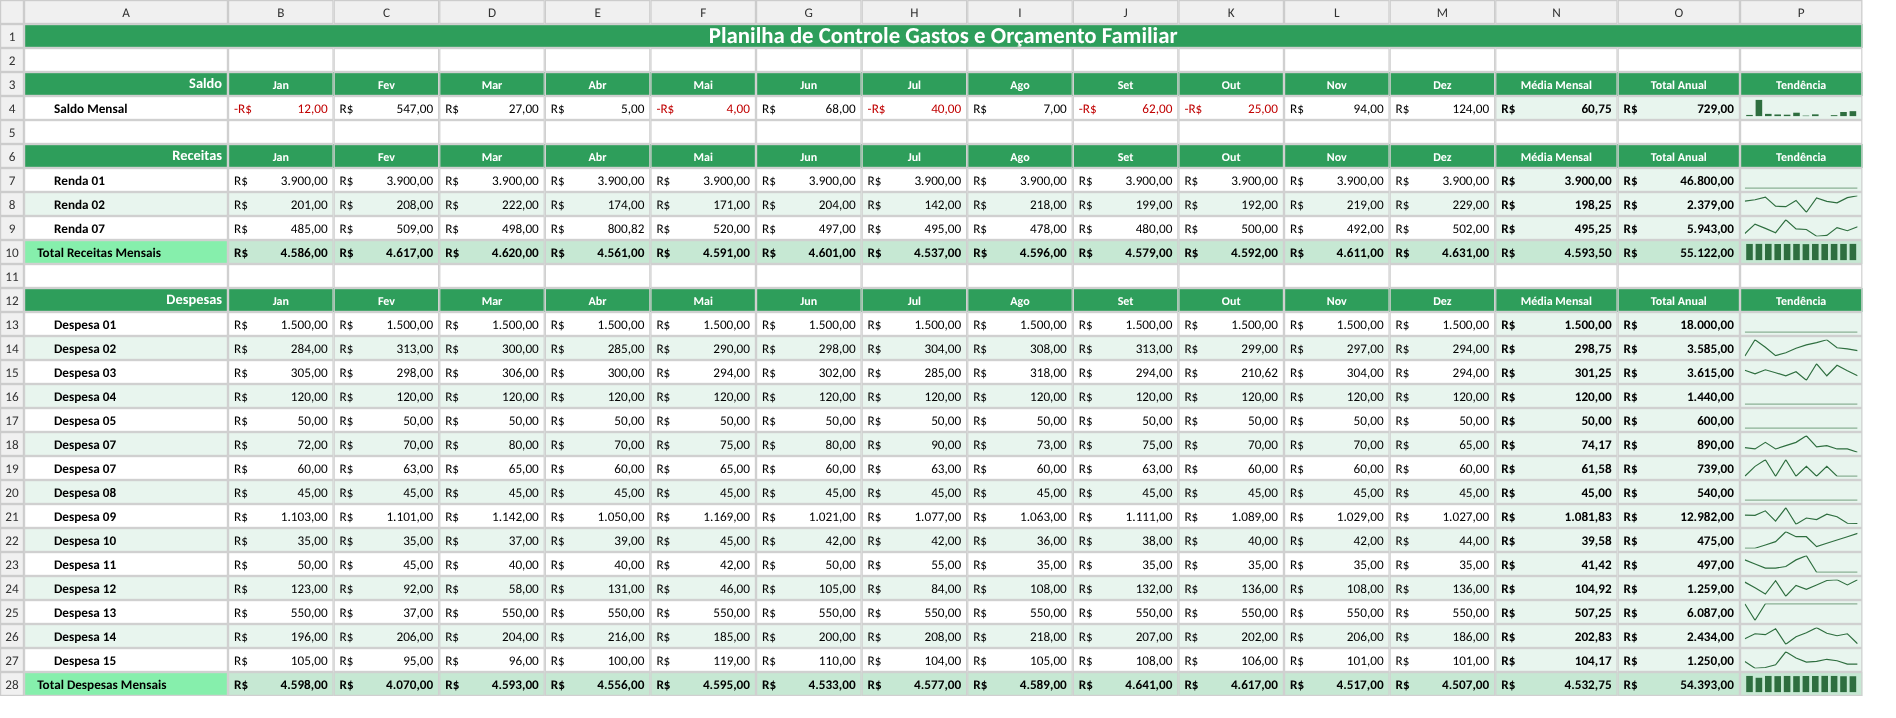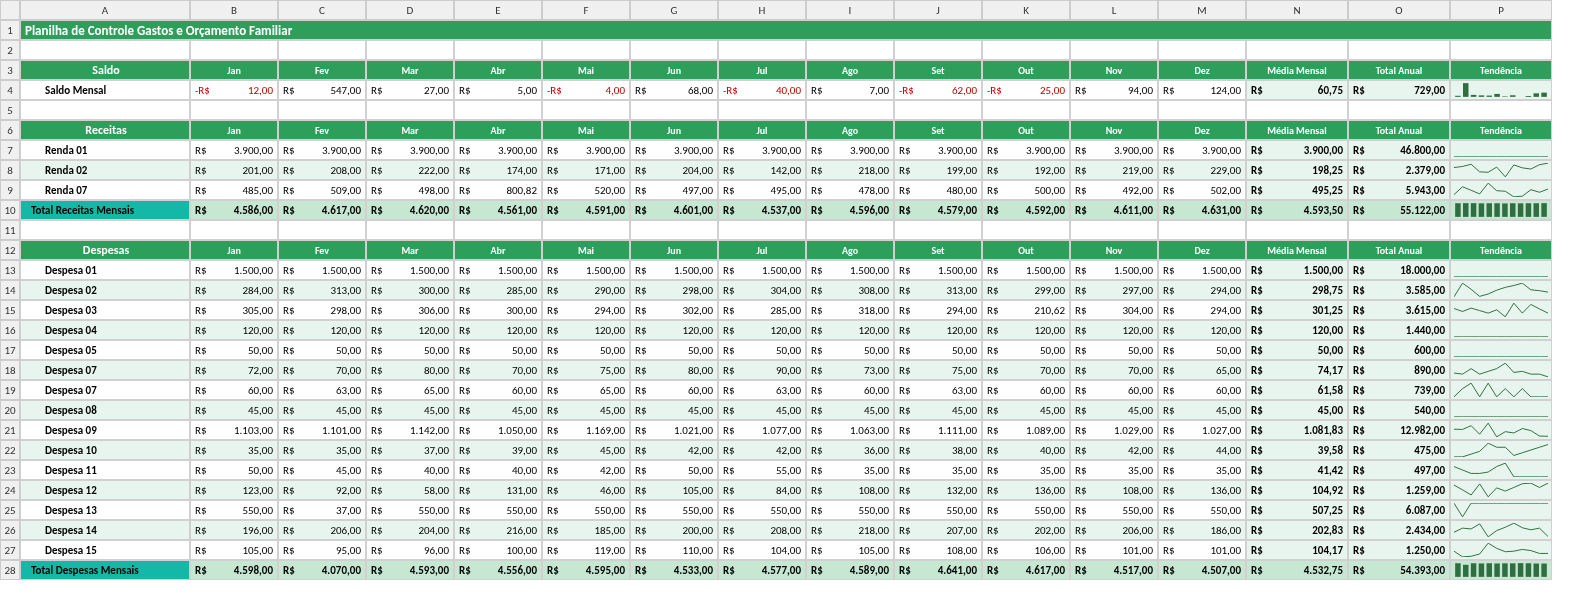--- a/index.html
+++ b/index.html
@@ -1,25 +1,25 @@
 <!DOCTYPE html>
 <html><head>
 <meta charset="utf-8">
 <style>
 * { box-sizing: border-box; margin: 0; padding: 0; }
 body { font-family: Calibri, Arial, sans-serif; font-size: 11px; background: #fff; color: #000; overflow: auto; }
 .sheet { display: grid; grid-template-columns: 20px 170px repeat(12, 88px) 102px 102px 102px; }
 .hdr-cell { background: #f0f0f0; border: 1px solid #ccc; text-align: center; padding: 2px; font-size: 11px; color: #333; height: 20px; line-height: 16px; }
 .row-hdr { background: #f0f0f0; border: 1px solid #ccc; text-align: center; padding: 2px; font-size: 11px; color: #333; height: 20px; line-height: 16px; }
 .cell { border: 1px solid #d0d0d0; padding: 1px 4px; height: 20px; line-height: 17px; white-space: nowrap; overflow: hidden; position: relative; }
-.title-cell { background: #2e9e5b; color: #fff; font-weight: bold; font-size: 13px; }
+.title-cell { background: #2e9e5b; color: #fff; font-weight: bold; text-align: center; font-size: 19px; }
 .section-hdr { background: #2e9e5b; color: #fff; font-weight: bold; text-align: center; font-size: 10px; }
-.section-label { background: #2e9e5b; color: #fff; font-weight: bold; text-align: center; padding-left: 6px; font-size: 12px; }
+.section-label { background: #2e9e5b; color: #fff; font-weight: bold; text-align: right; padding-left: 6px; font-size: 12px; }
 .row-label { font-weight: bold; padding-left: 24px; }
-.total-label { font-weight: bold; padding-left: 10px; background: #14b8a6; }
+.total-label { font-weight: bold; padding-left: 10px; background: #86efac; }
 .total-cell { font-weight: bold; background: #c6e8d3; }
 .summary-cell { font-weight: bold; background: #e8f5ee; }
 .alt { background: #e8f5ee; }
 .money { display: flex; justify-content: space-between; }
 .cur { flex: 0 0 auto; }
 .val { flex: 0 0 auto; text-align: right; }
 .neg .cur, .neg .val { color: #c00000; }
 .sparkline { padding: 2px 3px; }
 .sparkline svg { width: 100%; height: 14px; display: block; }
 .sparkline path { stroke: #2e6e3f; stroke-width: 1; fill: none; }

